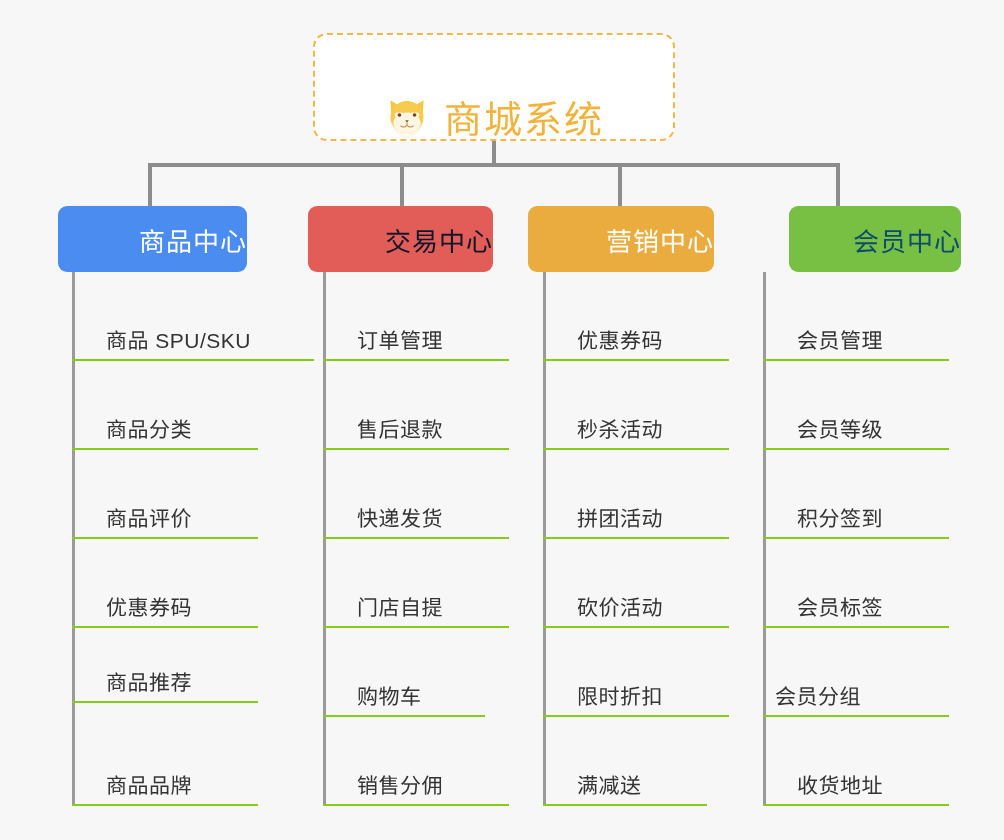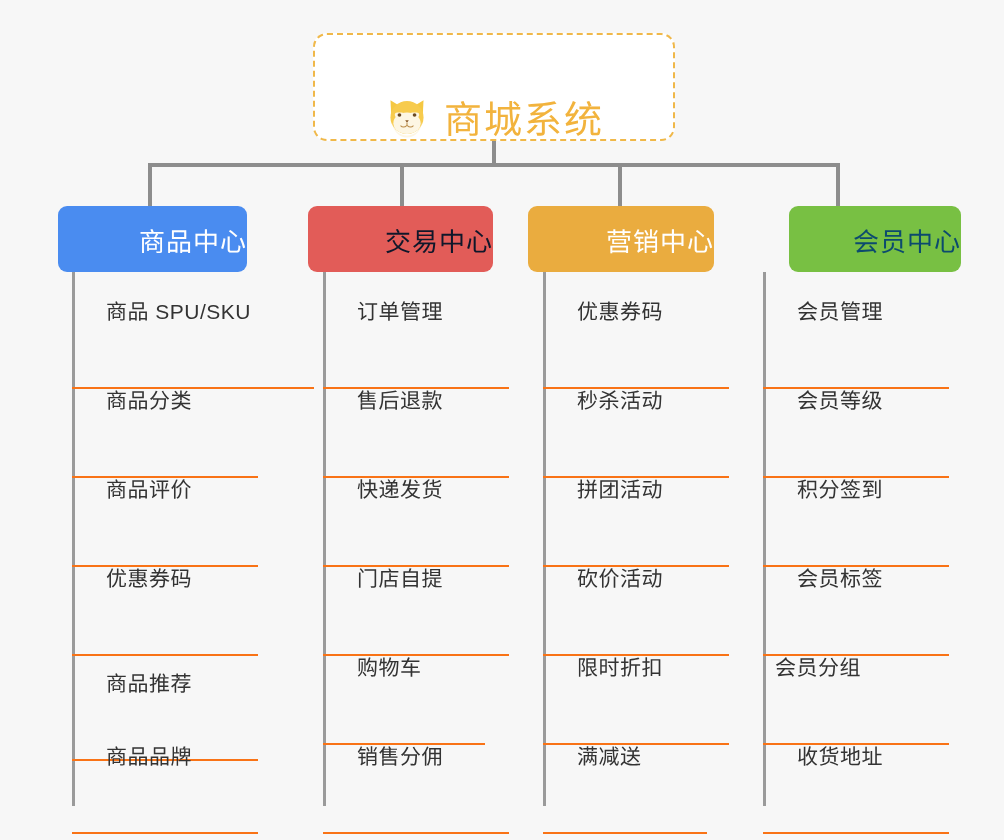--- a/index.html
+++ b/index.html
@@ -90,23 +90,23 @@
     top: 0;
     width: 3px;
     background: #9a9a9a;
   }
   .leaf {
     position: absolute;
     left: 0;
     height: 89px;
     box-sizing: border-box;
     display: flex;
-    border-bottom: 2px solid #f97316;
+    align-items: flex-end;
+    border-bottom: 2px solid #84cc16;
     padding: 0 0 6px 34px;
-    margin-top: 28px;
   }
   .leaf-label {
     font-size: 21px;
     line-height: 1.15;
     color: #333333;
     white-space: nowrap;
     letter-spacing: 0.5px;
   }
 </style>
 </head>
@@ -160,21 +160,21 @@
         </div>
         <div class="leaf" style="top: 89px; width: 186px;">
           <span class="leaf-label">商品分类</span>
         </div>
         <div class="leaf" style="top: 178px; width: 186px;">
           <span class="leaf-label">商品评价</span>
         </div>
         <div class="leaf" style="top: 267px; width: 186px;">
           <span class="leaf-label">优惠券码</span>
         </div>
-        <div class="leaf" style="top: 372px; width: 186px;">
+        <div class="leaf" style="top: 342px; width: 186px;">
           <span class="leaf-label">商品推荐</span>
         </div>
         <div class="leaf" style="top: 445px; width: 186px;">
           <span class="leaf-label">商品品牌</span>
         </div>
       </div>
       <div class="cat-box" style="left: 308px; width: 185px; background: rgb(226, 92, 88); color: #0f172a;">
         <span>交易中心</span>
       </div>
       <div class="branch" style="left: 323px; height: 534px; width: 260px;">

